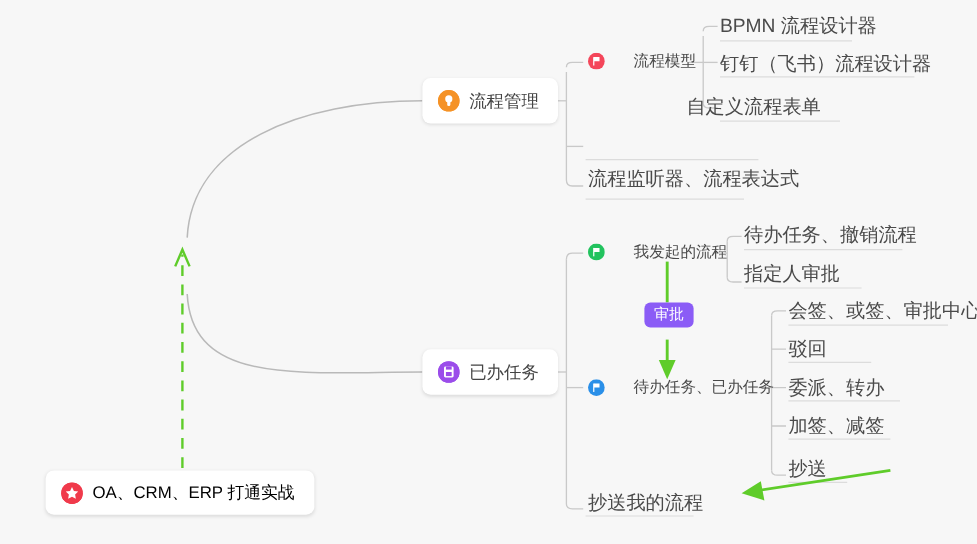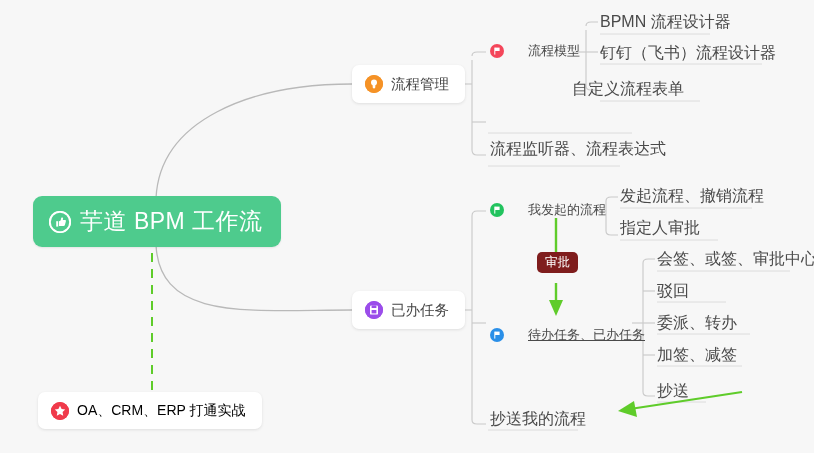--- a/index.html
+++ b/index.html
@@ -84,21 +84,21 @@
     color: #000000;
     font-size: 14px;
     box-shadow: 0 1px 3px rgba(0,0,0,0.10);
   }
   .card-note .label { margin-left: 8px; }
   
   .badge {
     left: 537px;
     top: 252px;
     padding: 4px 8px;
-    background: #7f1d1d;
+    background: #8b5cf6;
     border-radius: 5px;
     color: #ffffff;
     font-size: 12.5px;
     line-height: 1;
     align-items: flex-end;
     justify-content: center;
   }
   
   .ic {
     display: inline-flex;
@@ -174,31 +174,20 @@
     <path d="M 146 222 L 152 208 L 158 222" fill="none" stroke="#5fcc2a" stroke-width="2"></path>
 
     <path d="M 556 218 L 556 252" fill="none" stroke="#5fcc2a" stroke-width="2.4"></path>
     <path d="M 556 283 L 556 312" fill="none" stroke="#5fcc2a" stroke-width="2.4"></path>
     <path d="M 549 300 L 556 316 L 563 300" fill="#5fcc2a" stroke="none"></path>
 
     <path d="M 742 392 L 630 409" fill="none" stroke="#5fcc2a" stroke-width="2.2"></path>
     <path d="M 634 401 L 618 411 L 637 417 Z" fill="#5fcc2a" stroke="none"></path>
   </svg>
 
-  <div class="node root">
-    <span class="ic ic-lg" style="background:#ffffff;">
-      <svg width="22" height="22" viewBox="0 0 22 22">
-        <circle cx="11" cy="11" r="11" fill="#ffffff"></circle>
-        <circle cx="11" cy="11" r="9.2" fill="#4ecb8d"></circle>
-        <path d="M7.2 10.2 h2 v5.4 h-2 z" fill="#ffffff"></path>
-        <path d="M10 10.2 c1.2 0 1.6-.7 1.9-1.6 .2-.7 .1-1.5 .7-2 .6-.5 1.6-.1 1.5 .9 l-.3 1.6 h2.2 c.7 0 1.1 .6 .9 1.2 l-1 3.6 c-.2 .7-.7 1.1-1.4 1.1 H10 z" fill="#ffffff"></path>
-      </svg>
-    </span>
-    <span class="label">芋道 BPM 工作流</span>
-  </div>
 
   <div class="node branch" style="left:352px; top:65px;">
     <span class="ic ic-md" style="background:#f59226;">
       <svg width="18" height="18" viewBox="0 0 18 18">
         <circle cx="9" cy="9" r="9" fill="#f59226"></circle>
         <circle cx="9" cy="7.4" r="3" fill="#ffffff"></circle>
         <rect x="7.7" y="9.4" width="2.6" height="4" rx="1.1" fill="#ffffff"></rect>
       </svg>
     </span>
     <span class="label">流程管理</span>
@@ -245,27 +234,27 @@
     <span class="ic ic-sm">
       <svg width="14" height="14" viewBox="0 0 14 14">
         <circle cx="7" cy="7" r="7" fill="#22c35e"></circle>
         <path d="M5 3.6 h4.6 v3.4 H5 z" fill="#ffffff"></path>
         <rect x="4.3" y="3.6" width="1" height="7" fill="#ffffff"></rect>
       </svg>
     </span>
     <span class="label">我发起的流程</span>
   </div>
   <div class="node leaf" style="left:620px; top:186px;">
-    <span>发起流程、撤销流程</span>
+    <span>待办任务、撤销流程</span>
   </div>
   <div class="node leaf" style="left:620px; top:218px;">
     <span>指定人审批</span>
   </div>
 
-  <div class="node subnode" style="left:490px; top:326px;text-decoration:underline;">
+  <div class="node subnode" style="left:490px; top:314px;">
     <span class="ic ic-sm">
       <svg width="14" height="14" viewBox="0 0 14 14">
         <circle cx="7" cy="7" r="7" fill="#2a8fe8"></circle>
         <path d="M5 3.6 h4.6 v3.4 H5 z" fill="#ffffff"></path>
         <rect x="4.3" y="3.6" width="1" height="7" fill="#ffffff"></rect>
       </svg>
     </span>
     <span class="label">待办任务、已办任务</span>
   </div>
 

